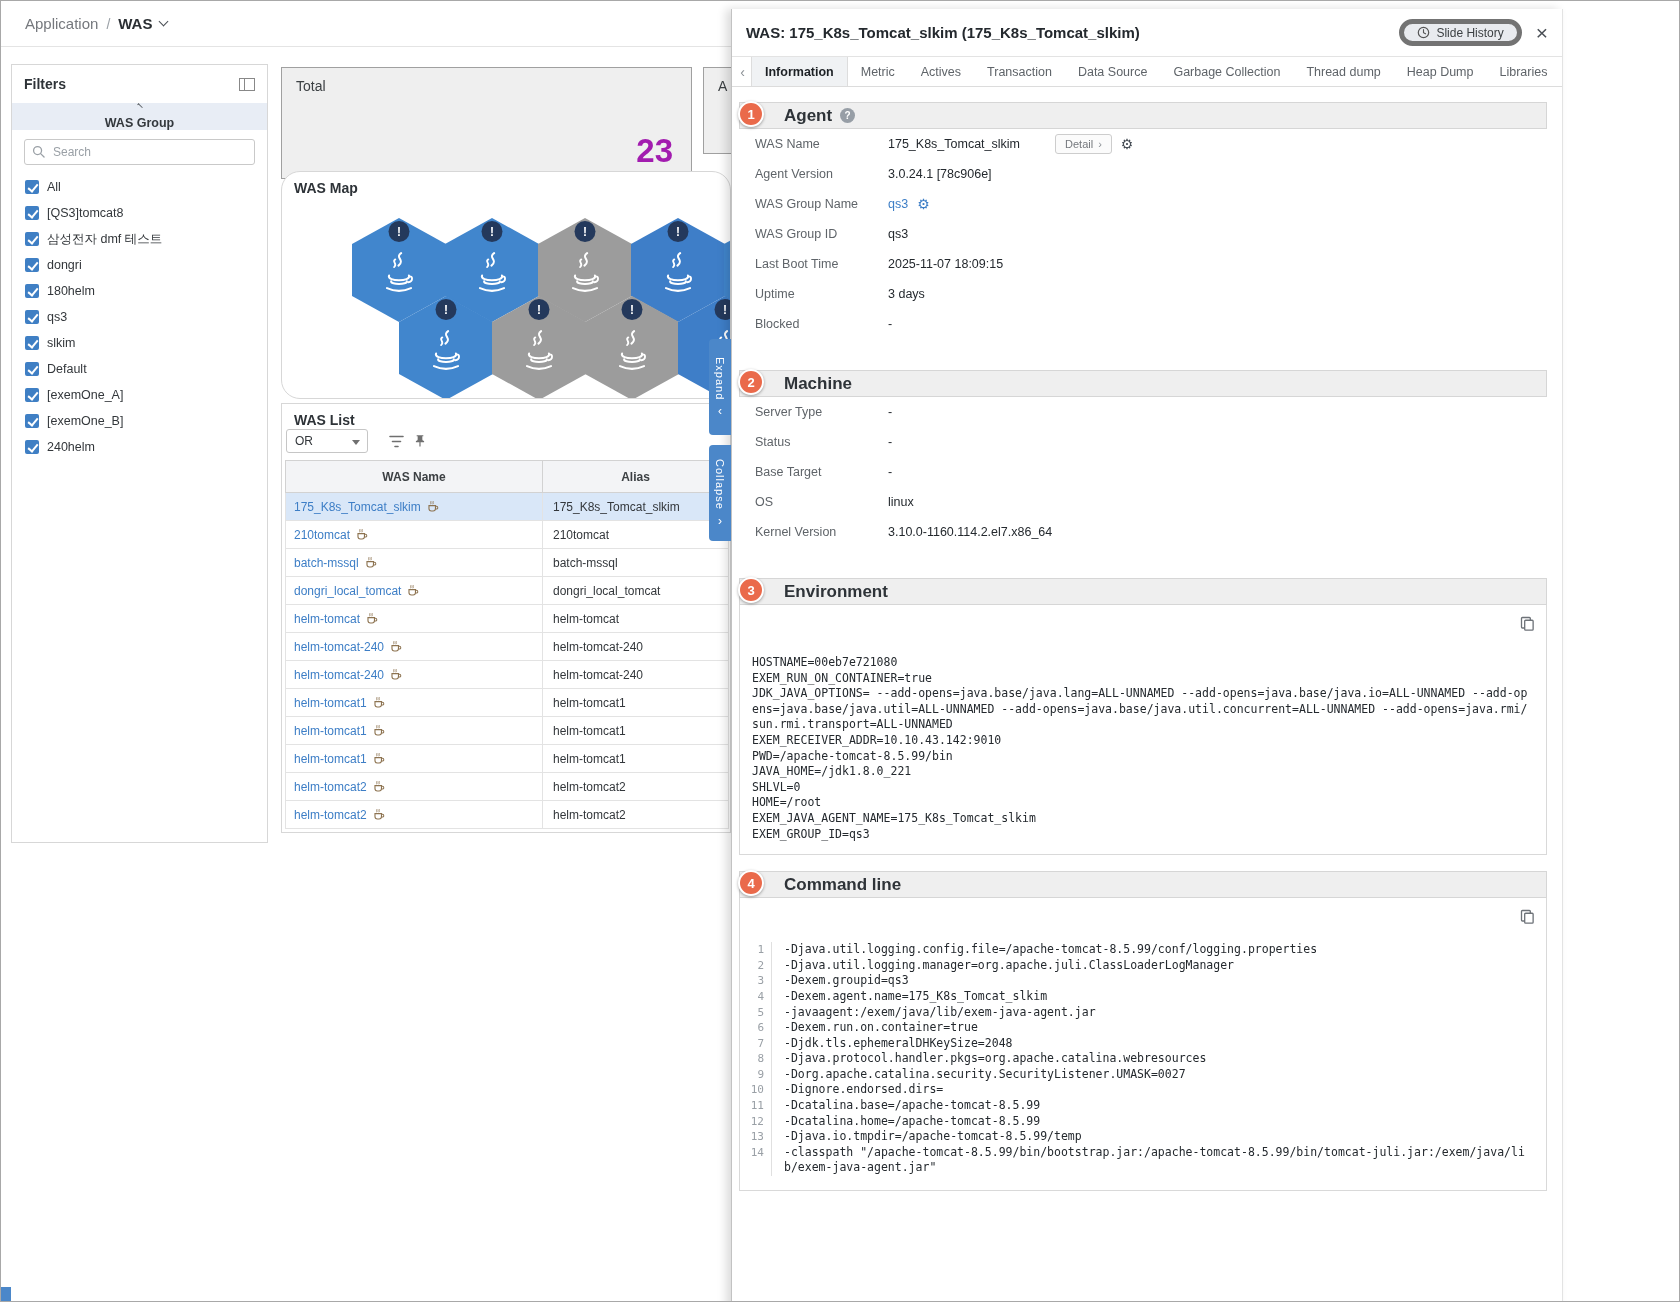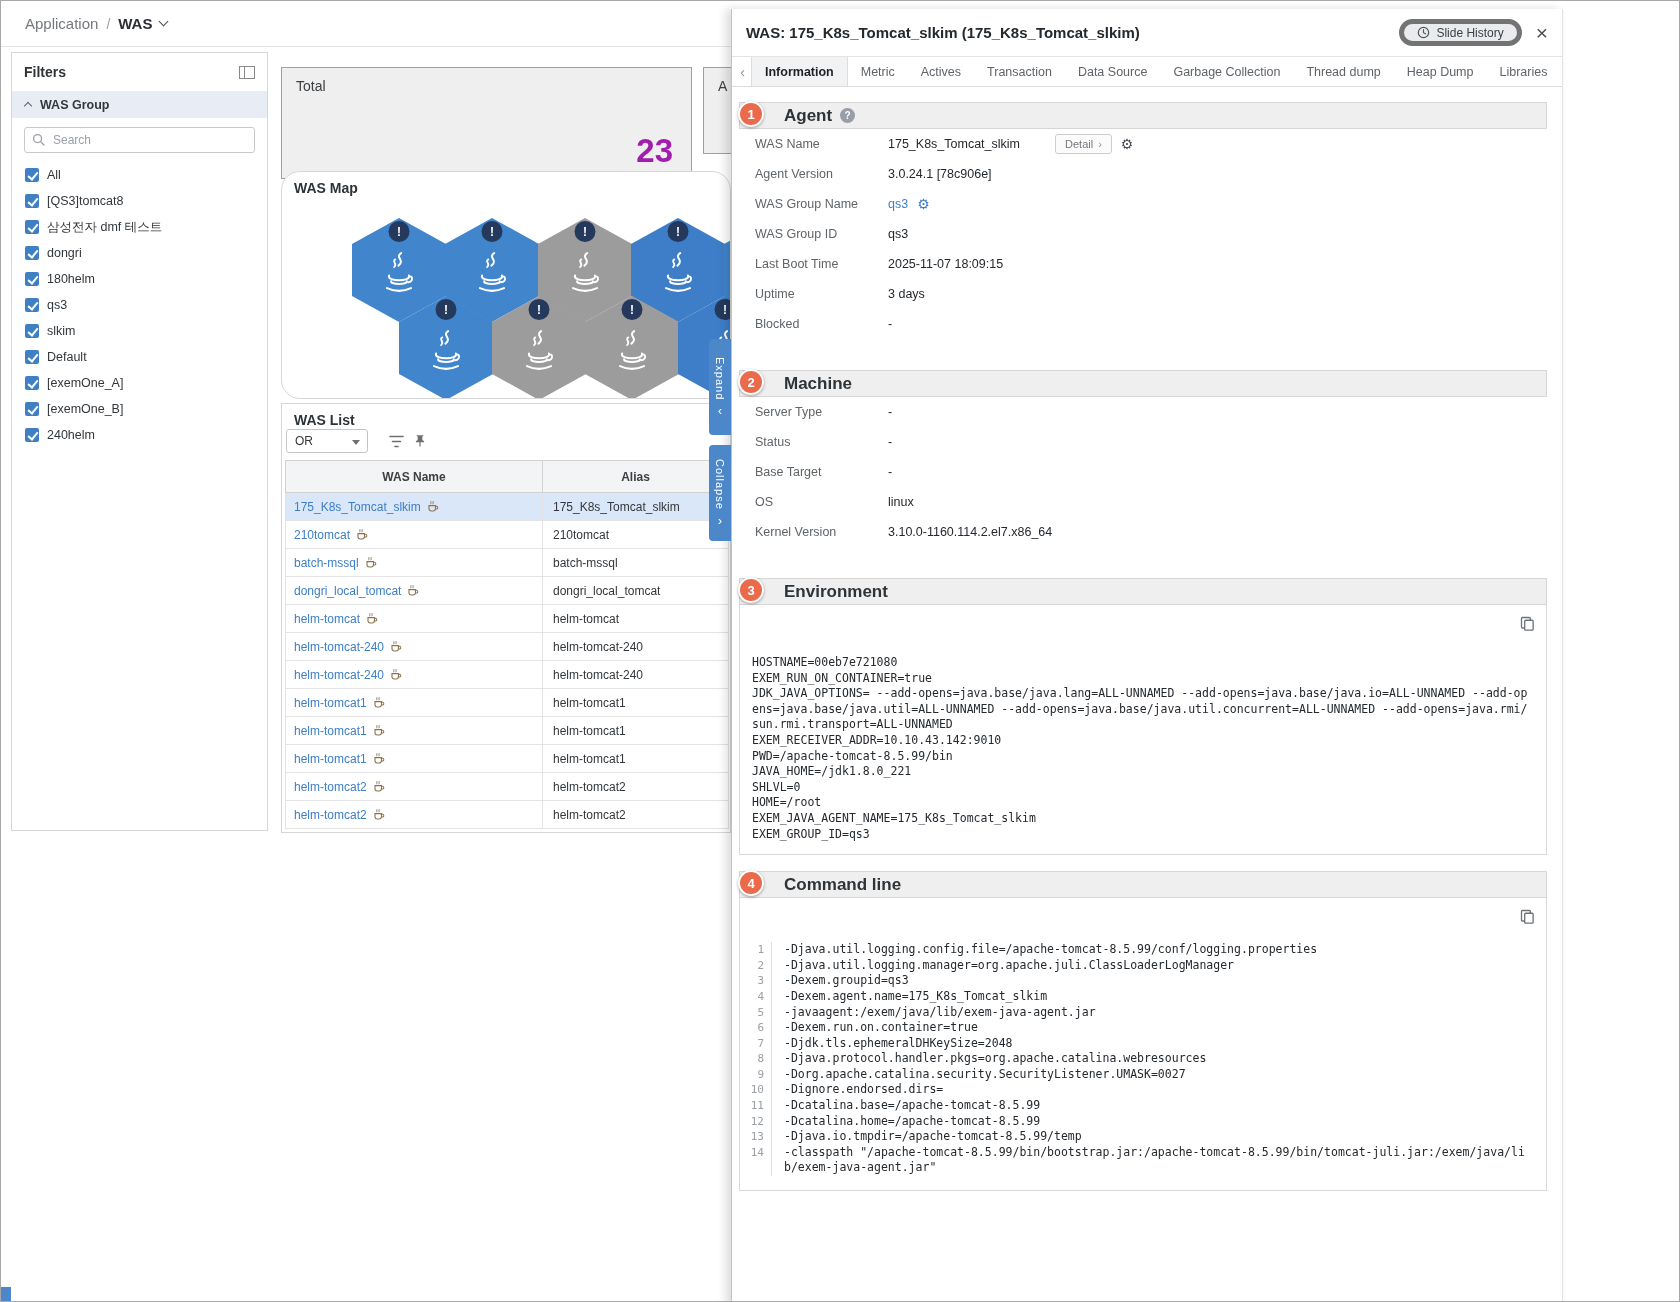--- a/index.html
+++ b/index.html
@@ -9,25 +9,25 @@
   .page { position:relative; width:1680px; height:1302px; background:#fff; border:1px solid #a8a8a8; overflow:hidden; }
 
   
   .topbar { position:absolute; left:0; top:0; width:730px; height:46px; background:#fff; border-bottom:1px solid #e4e4e4; display:flex; align-items:center; padding:0 24px; }
   .bc-app { font-size:15px; color:#75787d; }
   .bc-sep { margin:0 8px; color:#9aa0a6; font-size:14px; }
   .bc-page { font-size:15px; color:#2b2f33; font-weight:700; }
   .chev-down { width:7px; height:7px; border-right:1.7px solid #4a4f55; border-bottom:1.7px solid #4a4f55; transform:rotate(45deg); margin-left:8px; margin-top:-4px; }
 
   
-  .filters { position:absolute; left:10px; top:51px; width:257px; height:779px; border:1px solid #d7d7d7; background:#fff; }
+  .filters { position:absolute; left:10px; top:63px; width:257px; height:779px; border:1px solid #d7d7d7; background:#fff; }
   .filters-hd { height:38px; display:flex; align-items:center; justify-content:space-between; padding:0 12px; }
   .filters-title { font-size:14px; font-weight:700; color:#2e3338; }
   .collapse-ico { display:flex; }
-  .group-row { height:27px; background:#e8edf5; display:flex; align-items:center; gap:9px; padding:0 13px; cursor:pointer; }
+  .group-row { height:27px; background:#e8edf5; display:flex; align-items:center; gap:9px; padding:0 13px; cursor:pointer;flex-direction:column; }
   .chev-up { width:6px; height:6px; border-left:1.6px solid #5f6469; border-top:1.6px solid #5f6469; transform:rotate(45deg); margin-top:2px; }
   .group-title { font-size:12.5px; font-weight:700; color:#33383d; }
   .search-wrap { margin:9px 12px; position:relative; }
   .search-input { width:100%; height:26px; border:1px solid #c9c9c9; border-radius:3px; padding:0 8px 0 28px; font-size:12px; color:#333; font-family:"Liberation Sans",sans-serif; outline:none; }
   .search-input::placeholder { color:#9aa0a6; }
   .search-icon { position:absolute; left:8px; top:6px; display:flex; }
   .f-item { height:26px; display:flex; align-items:center; gap:8px; padding:0 13px; cursor:pointer; }
   .cb { width:14px; height:14px; background:#3f7fc4; border-radius:2px; position:relative; flex:0 0 auto; }
   .cb::after { content:""; position:absolute; left:4.5px; top:1.5px; width:4px; height:8px; border:solid #fff; border-width:0 2px 2px 0; transform:rotate(40deg); }
   .f-label { font-size:12.5px; color:#33373b; white-space:nowrap; }

